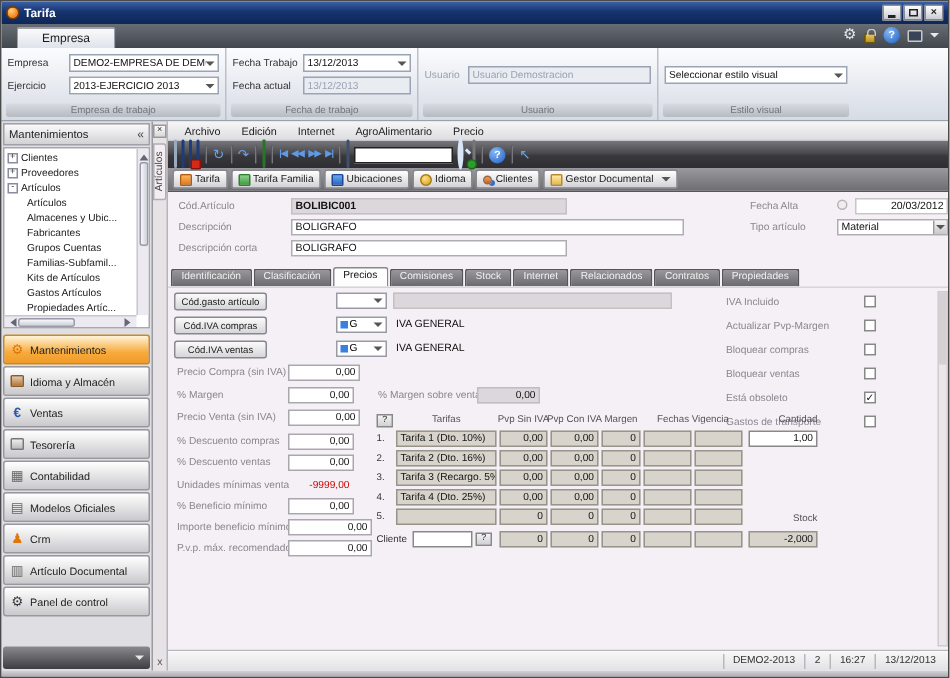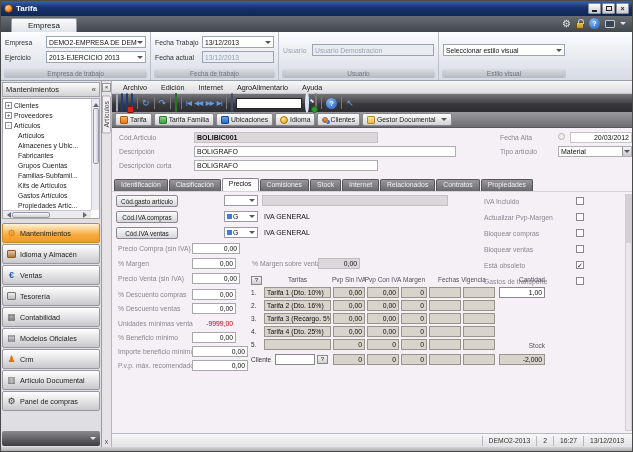--- a/index.html
+++ b/index.html
@@ -315,42 +315,42 @@
         <div class="sb-btn">
             <span class="nicon c-orange">♟</span>
             <span>Crm</span>
           </div>
         <div class="sb-btn">
             <span class="nicon c-gray">▥</span>
             <span>Artículo Documental</span>
           </div>
         <div class="sb-btn">
             <span class="nicon c-dark">⚙</span>
-            <span>Panel de compras</span>
+            <span>Panel de control</span>
           </div>
       </div>
       <div class="sb-bottom">
           <span class="caret wh"></span>
         </div>
     </div>
 
     <div class="vstrip">
       <span class="vs-close">×</span>
       <span class="vtab">Artículos</span>
       <span class="vs-x">x</span>
     </div>
 
     <div class="content">
 
       <div class="menubar">
         <span class="mitem">Archivo</span>
         <span class="mitem">Edición</span>
         <span class="mitem">Internet</span>
         <span class="mitem">AgroAlimentario</span>
-        <span class="mitem">Ayuda</span>
+        <span class="mitem">Precio</span>
       </div>
 
       <div class="toolbar">
         <span><span class="i-page"></span></span>
         <span><span class="i-floppy"></span></span>
         <span><span class="i-floppy"></span></span>
         <span><span class="i-floppy red"></span></span>
         <span class="tsep"></span>
         <span class="tglyph">↻</span>
         <span class="tsep"></span>

